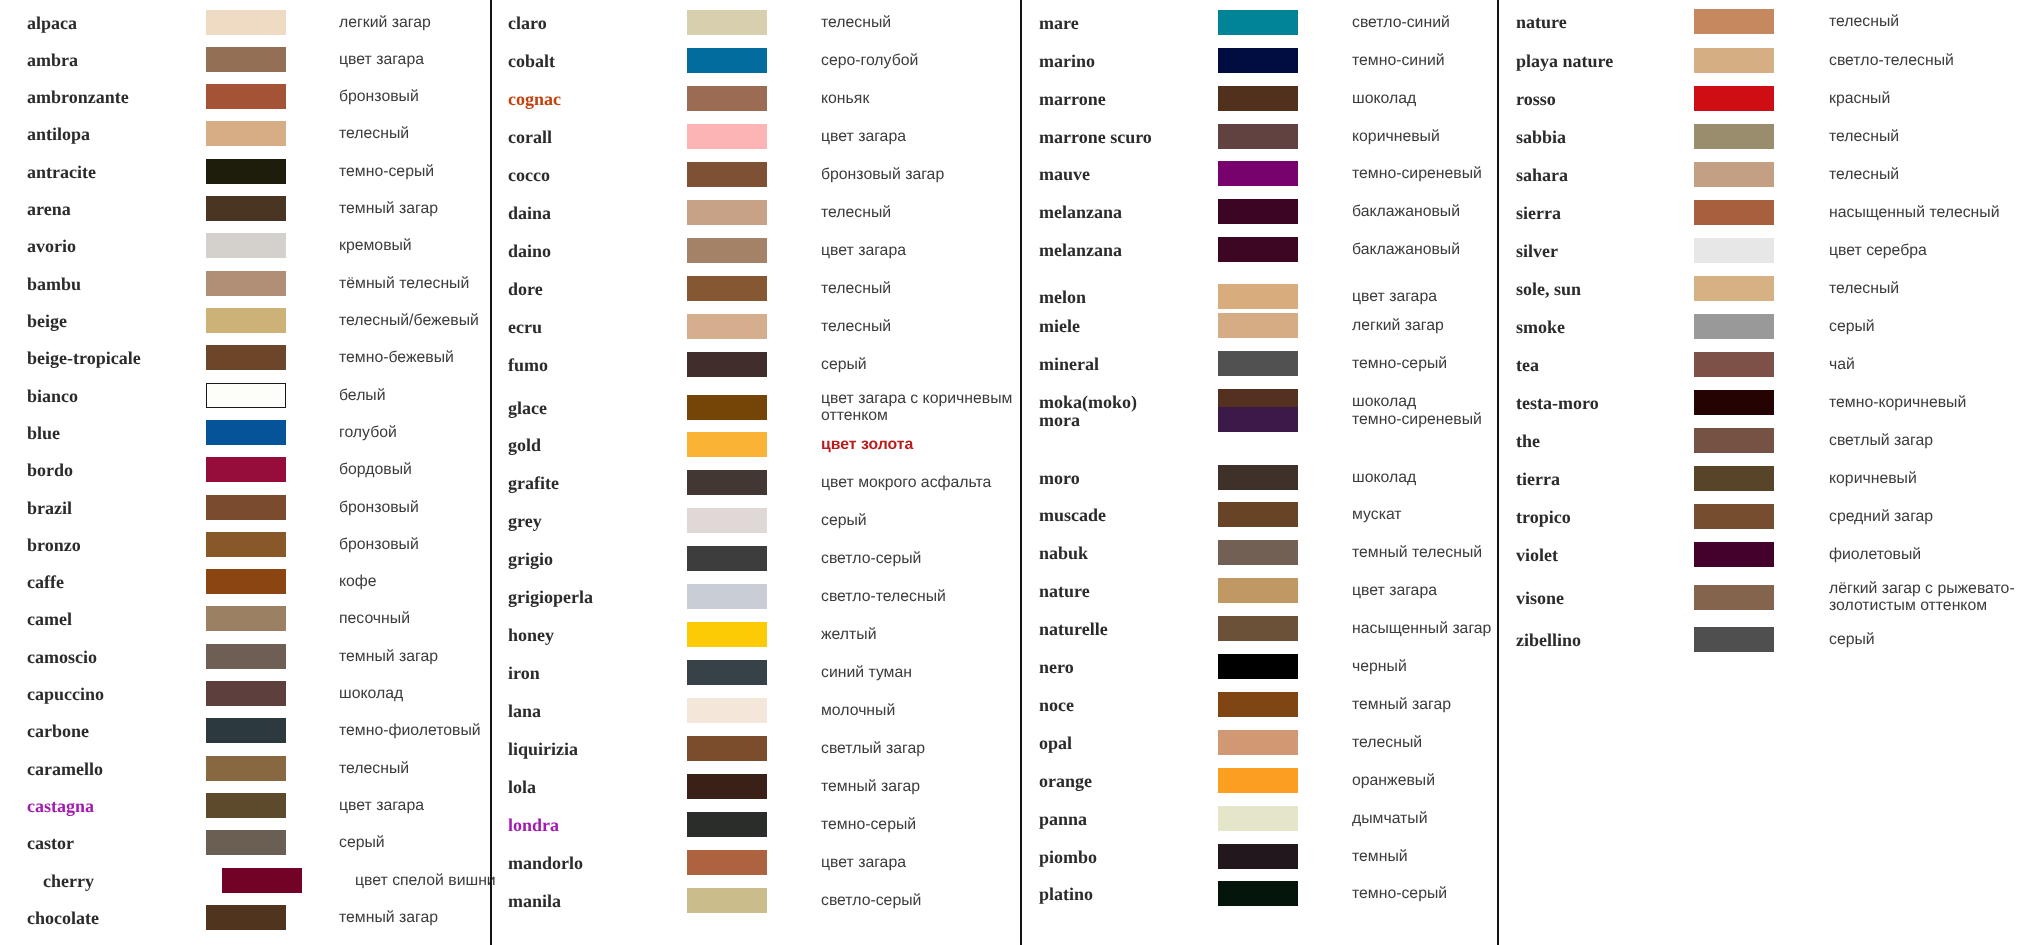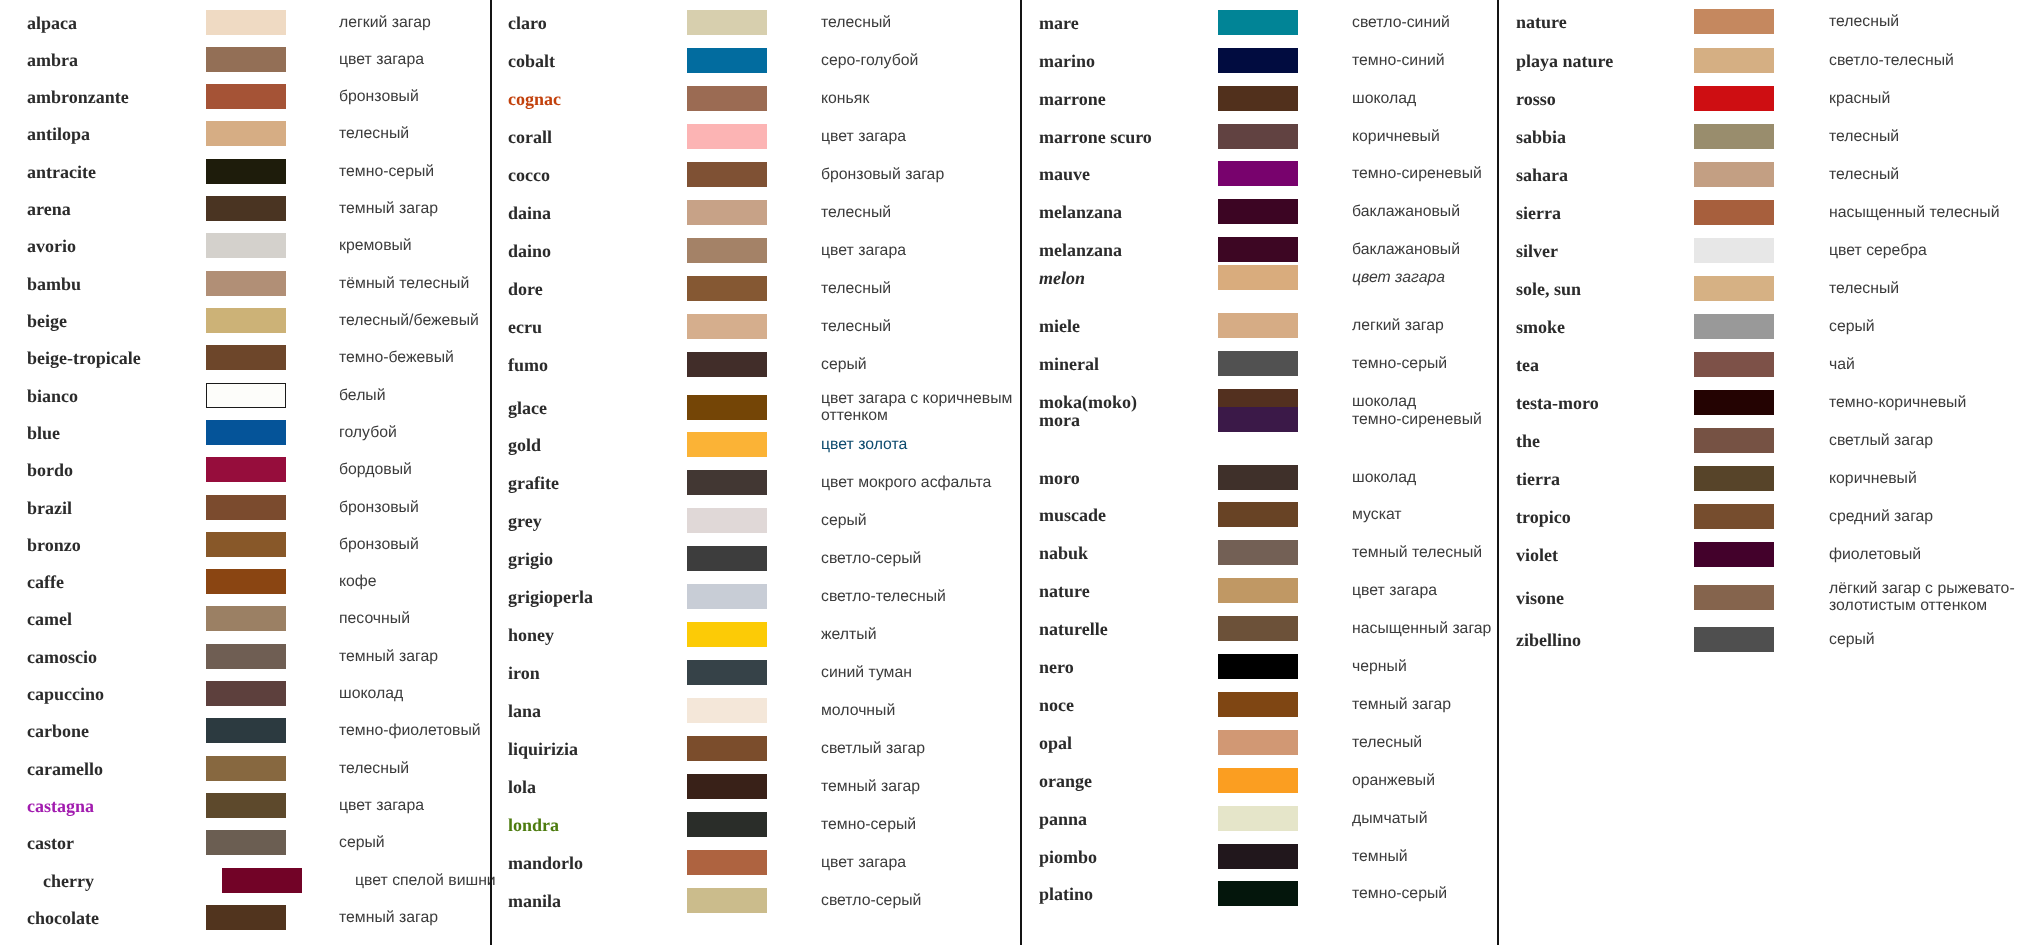--- a/index.html
+++ b/index.html
@@ -239,21 +239,21 @@
           <div class="cell text-cell ru" style="color: rgb(60, 60, 60);">серый</div>
         </div>
         <div class="row" style="top: 395.09px;">
           <div class="cell text-cell name" style="color: rgb(43, 43, 43);">glace</div>
           <div class="cell swatch" style="background-color: rgb(116, 69, 6);"></div>
           <div class="cell text-cell ru" style="color: rgb(60, 60, 60);">цвет загара с коричневым оттенком</div>
         </div>
         <div class="row" style="top: 432.07px;">
           <div class="cell text-cell name" style="color: rgb(43, 43, 43);">gold</div>
           <div class="cell swatch" style="background-color: rgb(251, 179, 54);"></div>
-          <div class="cell text-cell ru" style="color: #0c4a6e;">цвет золота</div>
+          <div class="cell text-cell ru" style="color: #b91c1c; font-weight: bold;">цвет золота</div>
         </div>
         <div class="row" style="top: 470.05px;">
           <div class="cell text-cell name" style="color: rgb(43, 43, 43);">grafite</div>
           <div class="cell swatch" style="background-color: rgb(66, 55, 51);"></div>
           <div class="cell text-cell ru" style="color: rgb(60, 60, 60);">цвет мокрого асфальта</div>
         </div>
         <div class="row" style="top: 508.03px;">
           <div class="cell text-cell name" style="color: rgb(43, 43, 43);">grey</div>
           <div class="cell swatch" style="background-color: rgb(224, 216, 215);"></div>
           <div class="cell text-cell ru" style="color: rgb(60, 60, 60);">серый</div>
@@ -287,21 +287,21 @@
           <div class="cell text-cell name" style="color: rgb(43, 43, 43);">liquirizia</div>
           <div class="cell swatch" style="background-color: rgb(123, 77, 44);"></div>
           <div class="cell text-cell ru" style="color: rgb(60, 60, 60);">светлый загар</div>
         </div>
         <div class="row" style="top: 773.89px;">
           <div class="cell text-cell name" style="color: rgb(43, 43, 43);">lola</div>
           <div class="cell swatch" style="background-color: rgb(57, 33, 24);"></div>
           <div class="cell text-cell ru" style="color: rgb(60, 60, 60);">темный загар</div>
         </div>
         <div class="row" style="top: 811.87px;">
-          <div class="cell text-cell name" style="color: #4d7c0f; text-align: right;">londra</div>
+          <div class="cell text-cell name" style="color: #a21caf; text-align: right;">londra</div>
           <div class="cell swatch" style="background-color: rgb(42, 45, 41);"></div>
           <div class="cell text-cell ru" style="color: rgb(60, 60, 60);">темно-серый</div>
         </div>
         <div class="row" style="top: 849.85px;">
           <div class="cell text-cell name" style="color: rgb(43, 43, 43);">mandorlo</div>
           <div class="cell swatch" style="background-color: rgb(174, 99, 64);"></div>
           <div class="cell text-cell ru" style="color: rgb(60, 60, 60);">цвет загара</div>
         </div>
         <div class="row" style="top: 887.83px;">
           <div class="cell text-cell name" style="color: rgb(43, 43, 43);">manila</div>
@@ -341,21 +341,21 @@
         <div class="row" style="top: 199.37px;">
           <div class="cell text-cell name" style="color: rgb(43, 43, 43);">melanzana</div>
           <div class="cell swatch" style="background-color: rgb(60, 5, 35);"></div>
           <div class="cell text-cell ru" style="color: rgb(60, 60, 60);">баклажановый</div>
         </div>
         <div class="row" style="top: 237.26px;">
           <div class="cell text-cell name" style="color: rgb(43, 43, 43);">melanzana</div>
           <div class="cell swatch" style="background-color: rgb(61, 6, 35);"></div>
           <div class="cell text-cell ru" style="color: rgb(60, 60, 60);">баклажановый</div>
         </div>
-        <div class="row" style="top: 265px; font-style: italic;">
+        <div class="row" style="top: 284px;">
           <div class="cell text-cell name" style="color: rgb(43, 43, 43);">melon</div>
           <div class="cell swatch" style="background-color: rgb(217, 172, 125);"></div>
           <div class="cell text-cell ru" style="color: rgb(60, 60, 60);">цвет загара</div>
         </div>
         <div class="row" style="top: 313.04px;">
           <div class="cell text-cell name" style="color: rgb(43, 43, 43);">miele</div>
           <div class="cell swatch" style="background-color: rgb(214, 172, 133);"></div>
           <div class="cell text-cell ru" style="color: rgb(60, 60, 60);">легкий загар</div>
         </div>
         <div class="row" style="top: 350.93px;">

